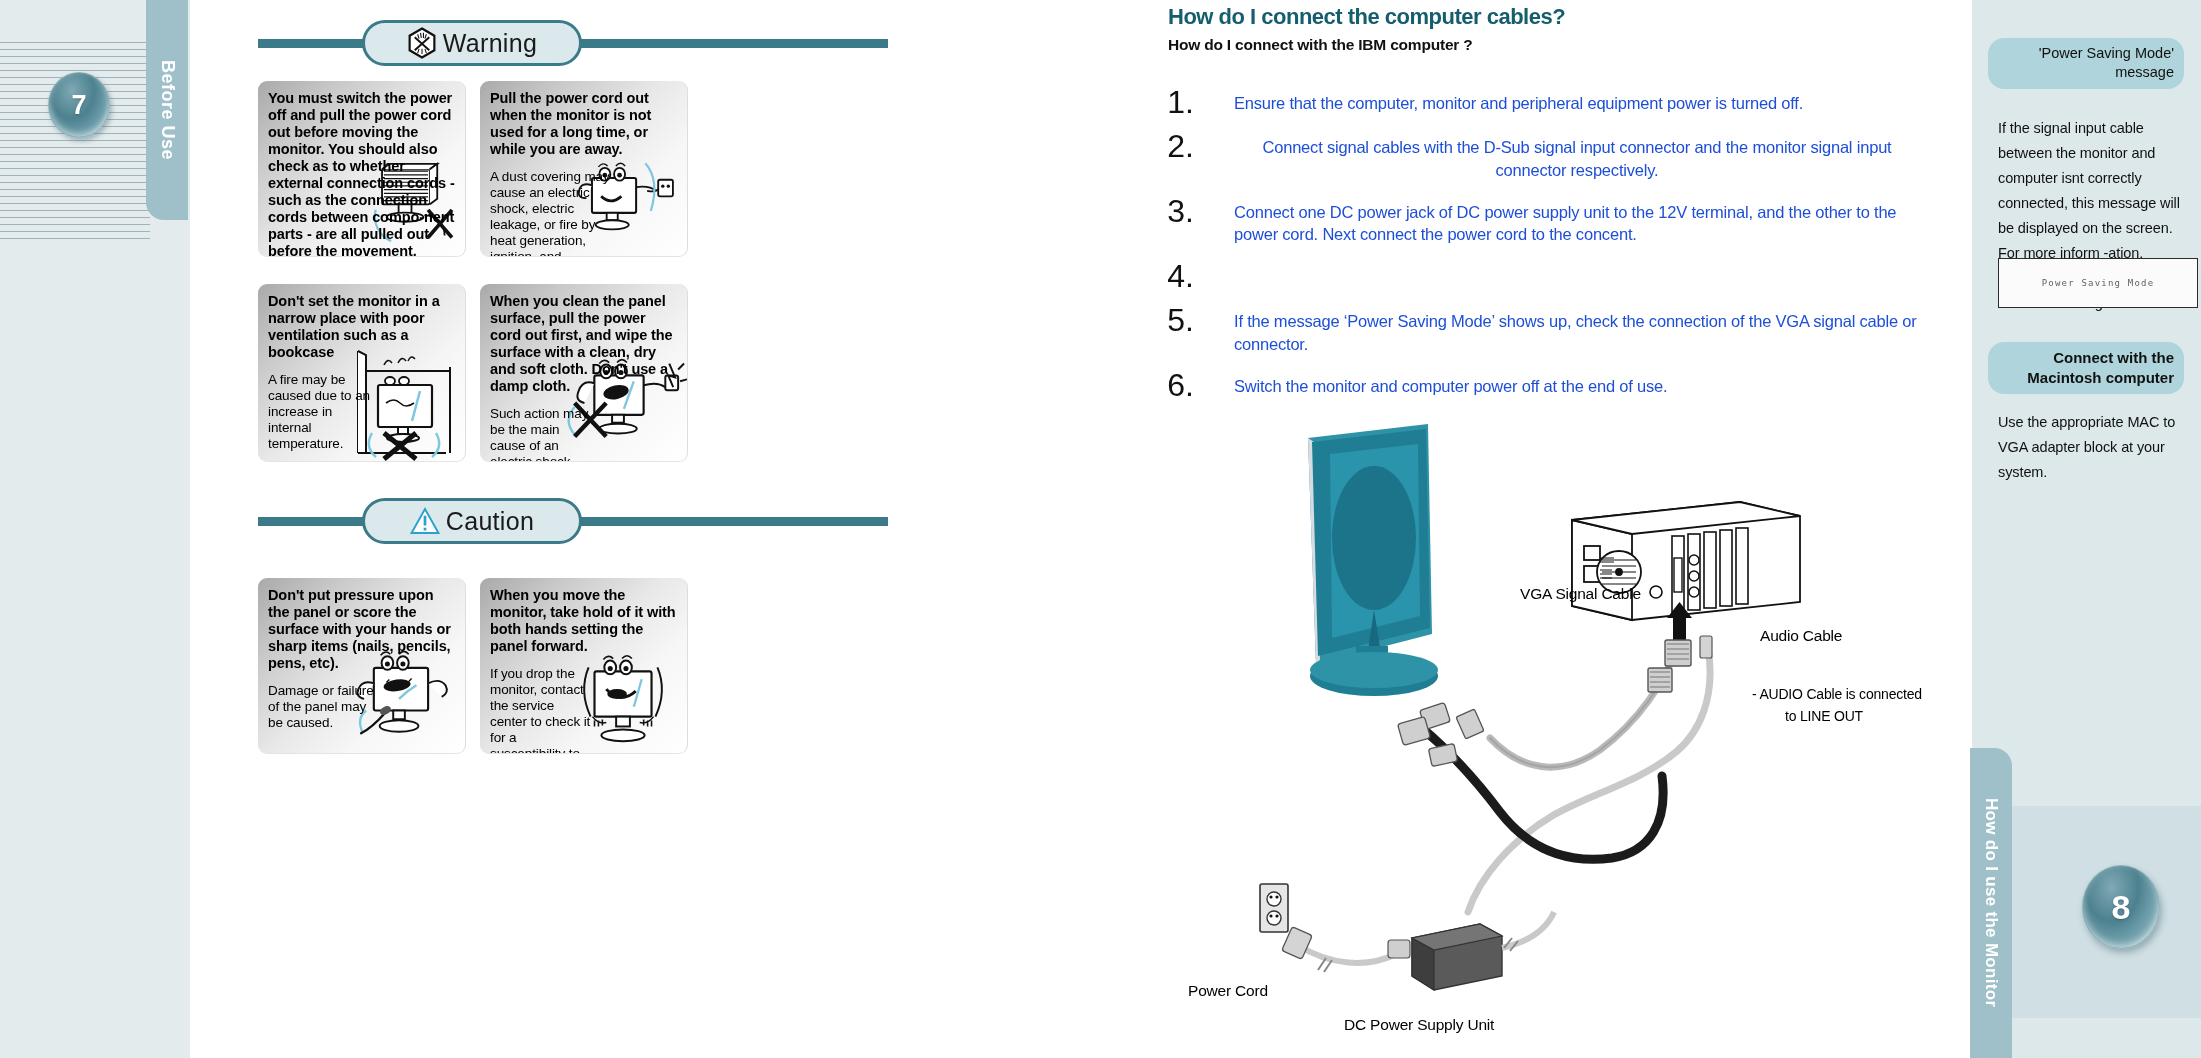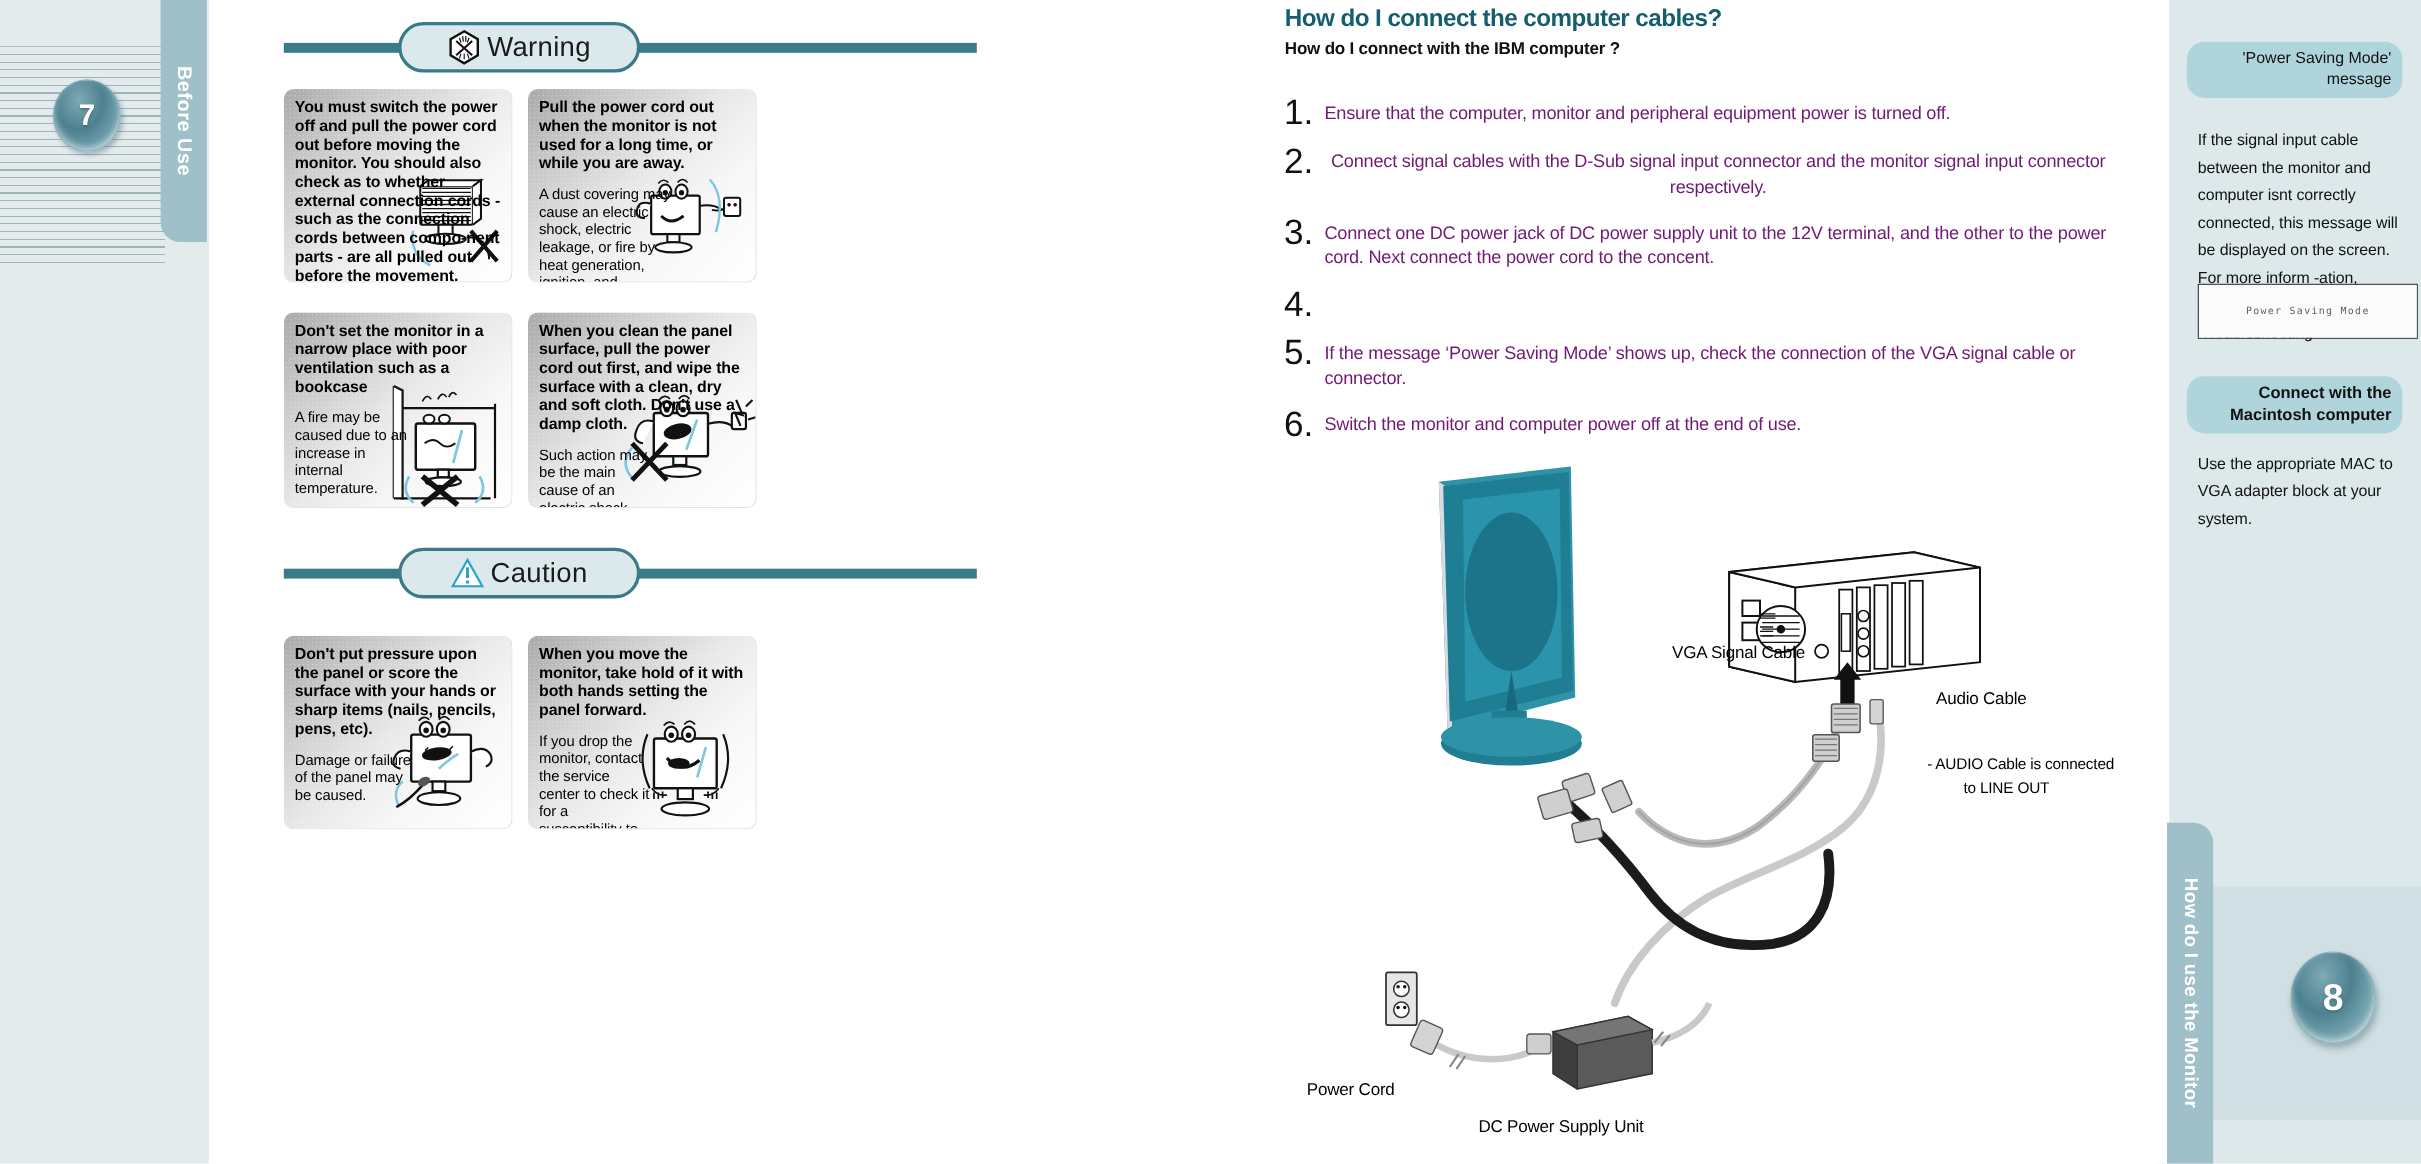--- a/index.html
+++ b/index.html
@@ -101,21 +101,21 @@
   .rp-subtitle {
     position: absolute; left: 18px; top: 36px;
     font-size: 15.5px; font-weight: 700; color: #111; letter-spacing: -0.2px;
   }
   .steps { position: absolute; left: 10px; top: 88px; width: 760px; }
   .step { position: relative; display: flex; align-items: flex-start; margin-bottom: 16px; }
   .step-num {
     width: 44px; flex: 0 0 44px; text-align: right; padding-right: 10px;
     font-size: 32px; line-height: 0.88; color: #111; font-weight: 400;
   }
-  .step-txt { flex: 1; font-size: 16.5px; line-height: 1.36; color: #701a75; letter-spacing: -0.2px; padding-top: 4px; }
+  .step-txt { flex: 1; font-size: 16.5px; line-height: 1.36; color: #1d4ed8; letter-spacing: -0.2px; padding-top: 4px; margin-left: 30px; }
 
   
   .diagram { position: absolute; left: 10px; top: 420px; width: 790px; height: 630px; }
   .dg-label { position: absolute; font-size: 15.5px; color: #000; letter-spacing: -0.2px; white-space: nowrap; }
   .dg-sub { position: absolute; font-size: 14px; color: #000; letter-spacing: -0.2px; white-space: nowrap; margin-top: 28px; }
 
   
   .right-sidebar {
     position: absolute; left: 1960px; top: 0; width: 241px; height: 1058px;
     background: #dde8eb;

